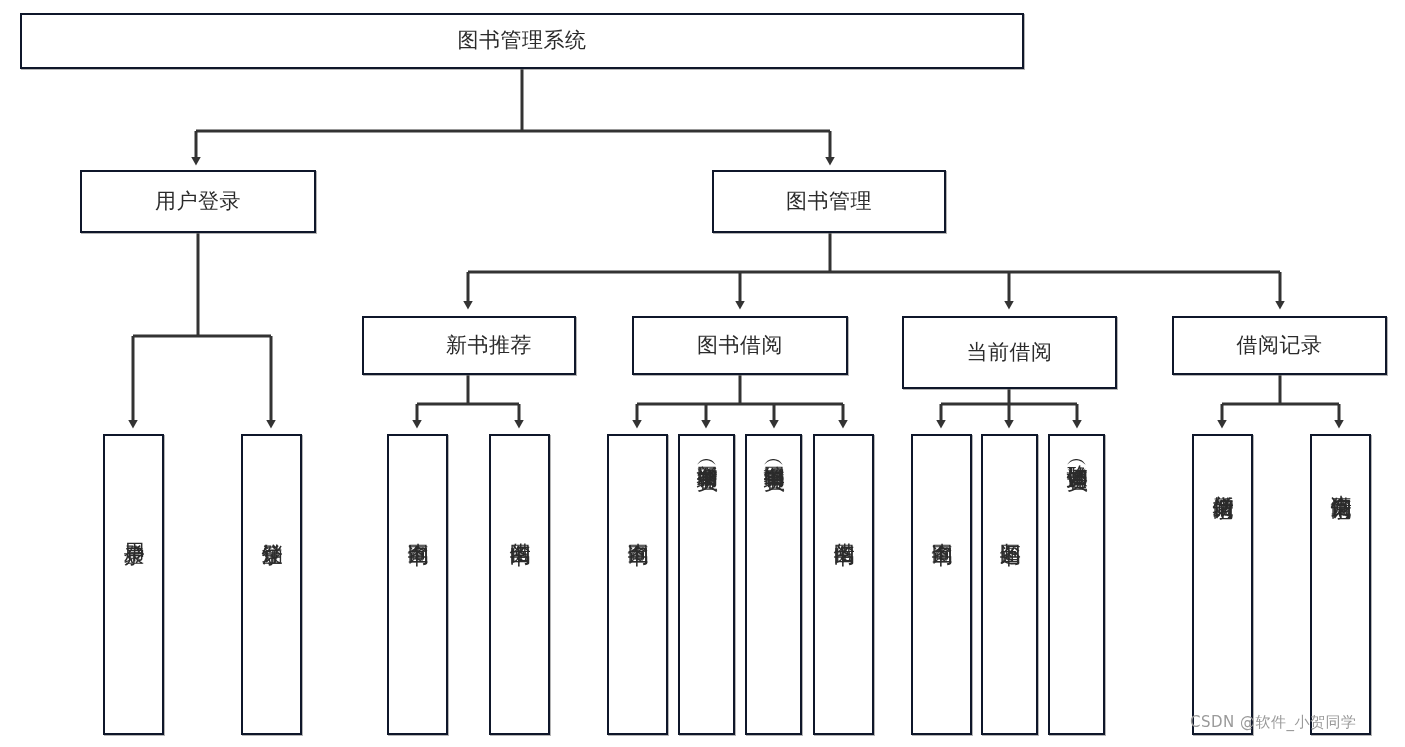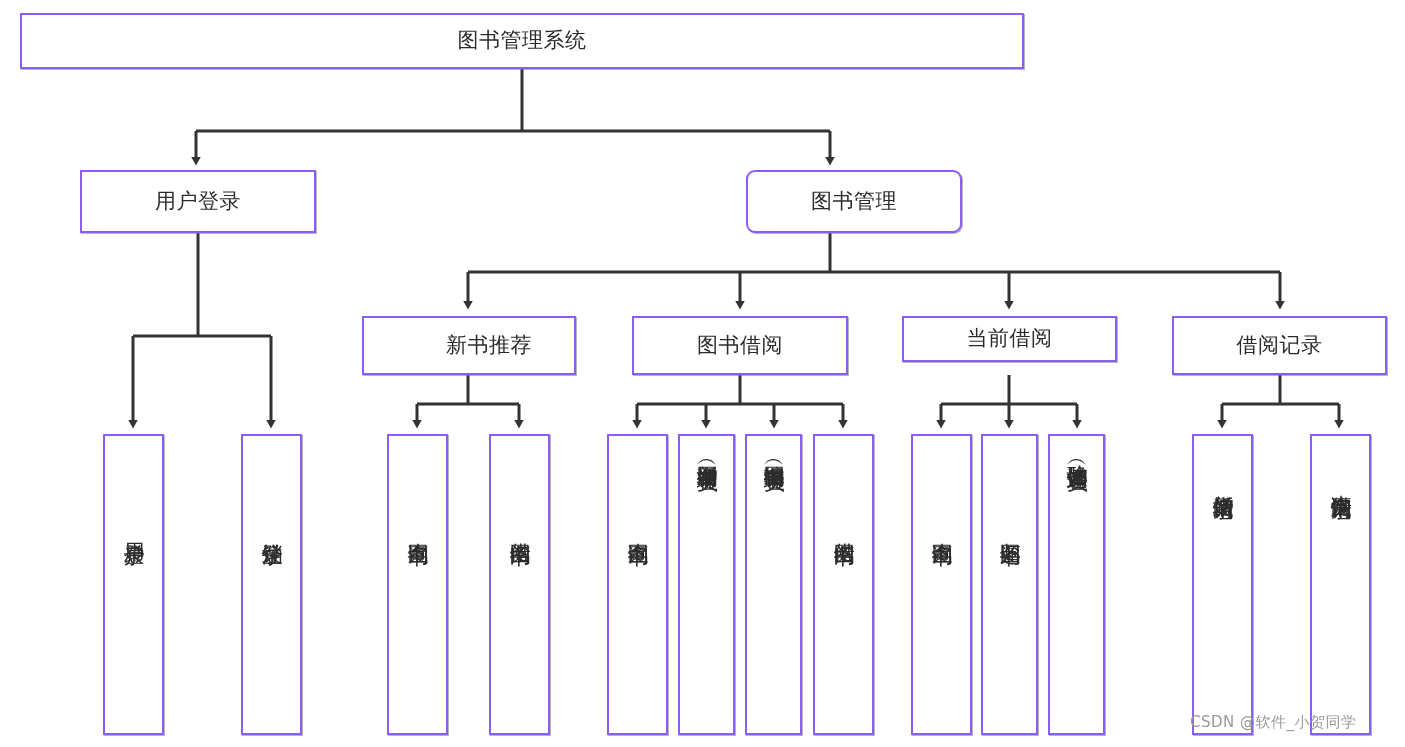--- a/index.html
+++ b/index.html
@@ -23,21 +23,21 @@
     left: 0;
     top: 0;
     width: 1405px;
     height: 747px;
     pointer-events: none;
   }
   .node {
     position: absolute;
     box-sizing: border-box;
     background: #ffffff;
-    border: 2px solid #8b5cf6;
+    border: 2px solid #0f172a;
     box-shadow: 1px 1px 0 rgba(120,120,120,0.55);
     display: flex;
     align-items: center;
     justify-content: center;
     color: #2b2b2b;
   }
   .node .label-h {
     font-size: 21px;
     line-height: 1.1;
     letter-spacing: 0.5px;
@@ -125,31 +125,31 @@
     </g>
   </svg>
 
   <div class="node" style="left:20px; top:13px; width:1004px; height:56px;">
     <span class="label-h">图书管理系统</span>
   </div>
 
   <div class="node" style="left:80px; top:170px; width:236px; height:63px;">
     <span class="label-h">用户登录</span>
   </div>
-  <div class="node" style="left:746px; top:170px; width:216px; height:63px;border-radius:9px;">
+  <div class="node" style="left:712px; top:170px; width:234px; height:63px;">
     <span class="label-h">图书管理</span>
   </div>
 
   <div class="node" style="left:362px; top:316px; width:214px; height:59px;padding-left:40px;">
     <span class="label-h">新书推荐</span>
   </div>
   <div class="node" style="left:632px; top:316px; width:216px; height:59px;">
     <span class="label-h">图书借阅</span>
   </div>
-  <div class="node" style="left:902px; top:316px; width:215px; height:46px;">
+  <div class="node" style="left:902px; top:316px; width:215px; height:73px;">
     <span class="label-h">当前借阅</span>
   </div>
   <div class="node" style="left:1172px; top:316px; width:215px; height:59px;">
     <span class="label-h">借阅记录</span>
   </div>
 
   <div class="node vert mid" style="left:103px; top:434px; width:61px; height:301px;">
     <span class="label-v">用户登录</span>
   </div>
   <div class="node vert mid" style="left:241px; top:434px; width:61px; height:301px;">

